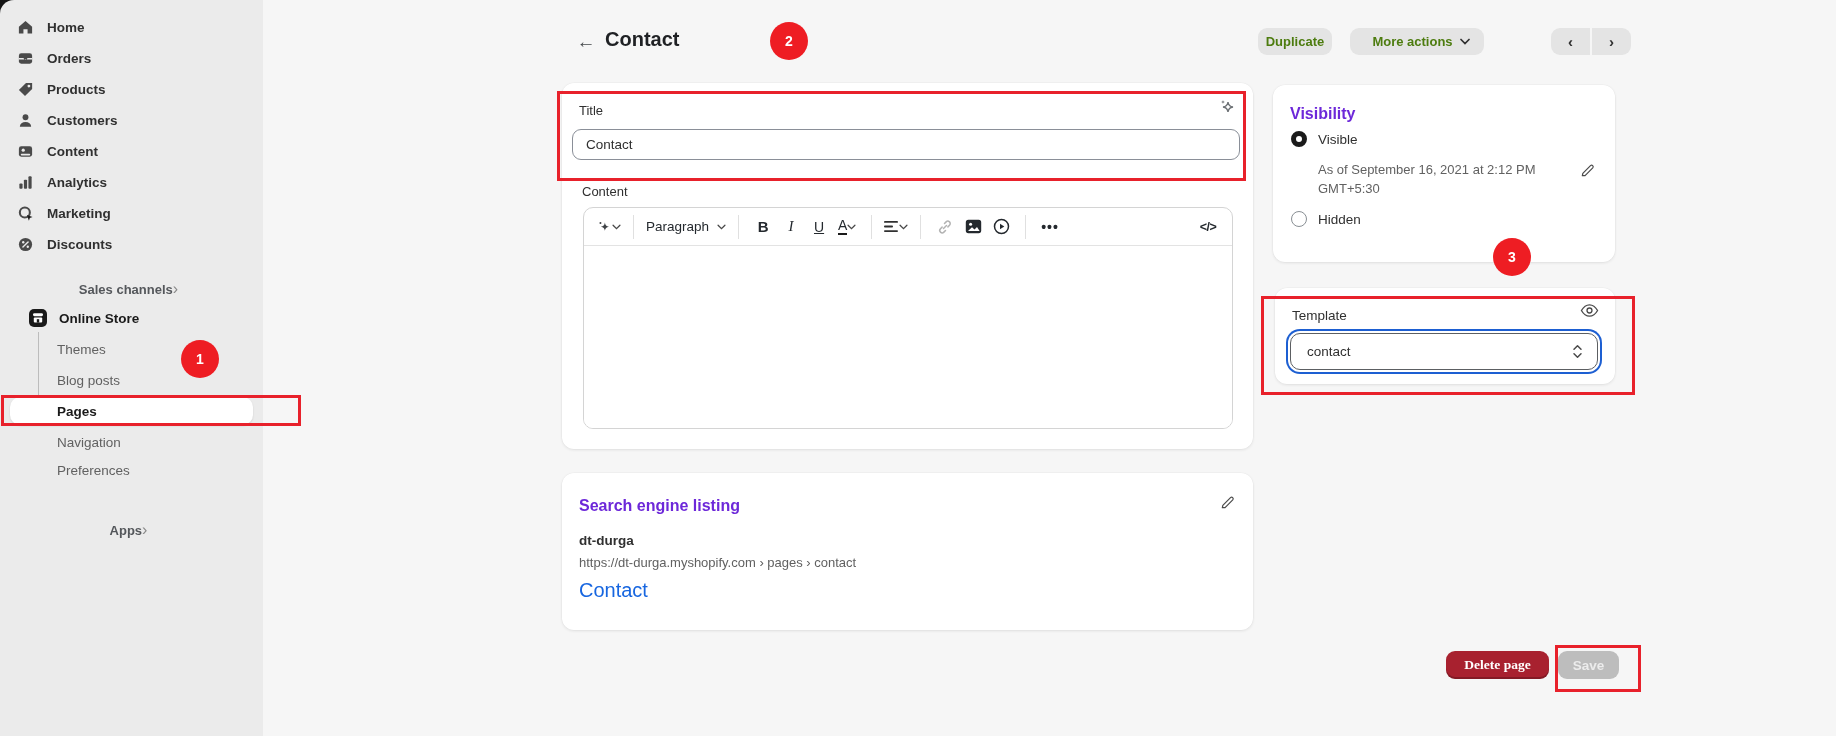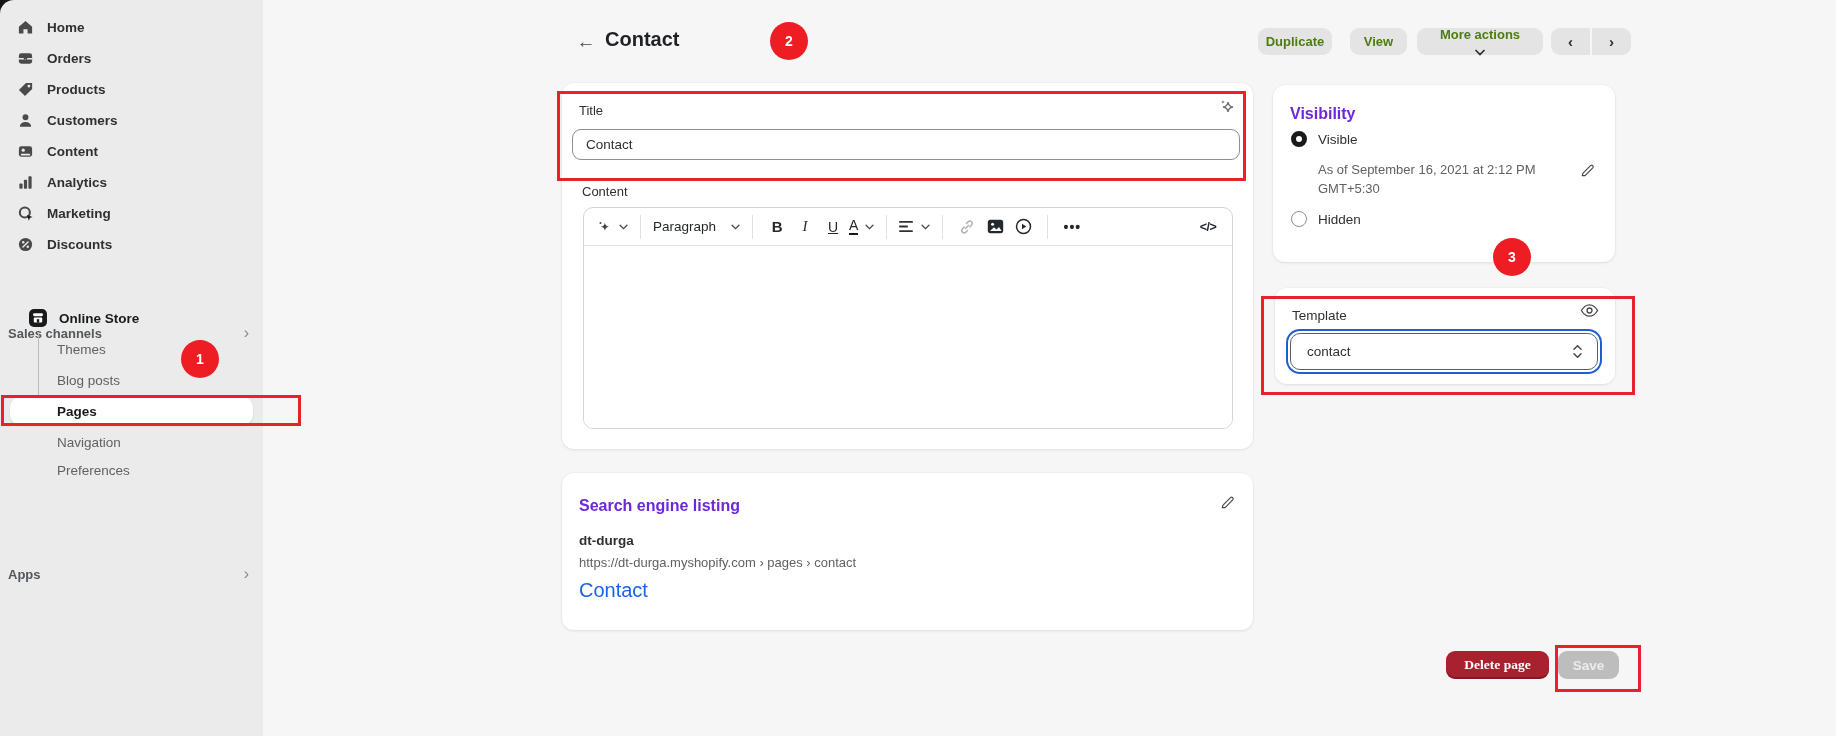--- a/index.html
+++ b/index.html
@@ -8,22 +8,22 @@
     position:relative; width:1836px; height:736px; overflow:hidden;
     background:#f6f6f6; font-family:"Liberation Sans", sans-serif; color:#303030;
   }
   
   .corner-black { position:absolute; left:0; top:0; width:46px; height:24px; background:#141414; }
   .sidebar { position:absolute; left:0; top:0; width:263px; height:736px; background:#ebebeb; border-top-left-radius:14px; }
   .nav-list { position:absolute; left:0; top:12px; width:100%; }
   .nav-item { display:flex; align-items:center; height:31px; padding-left:17px; gap:13px;
               font-size:13.5px; font-weight:600; color:#303030; cursor:pointer; }
   .nav-item svg { flex:0 0 auto; }
-  .nav-section { position:absolute; left:0; width:100%; display:flex; align-items:center; justify-content:space-between;
-                 padding:0 14px 0 8px; font-size:13px; font-weight:600; color:#54575b; height:18px;margin-top:44px; }
+  .nav-section { position:absolute; left:0; width:100%; display:flex; align-items:center; justify-content:center;
+                 padding:0 14px 0 8px; font-size:13px; font-weight:600; color:#54575b; height:18px; }
   .chev { font-size:16px; color:#8a8a8a; font-weight:400; line-height:1; }
   .sub-item { position:absolute; left:57px; font-size:13.5px; color:#616161; height:20px; display:flex; align-items:center; cursor:pointer; }
   .store-row { position:absolute; left:28px; top:306px; display:flex; align-items:center; gap:11px;
                font-size:13.5px; font-weight:600; color:#1a1a1a; height:24px; cursor:pointer; }
   .pages-pill { position:absolute; left:10px; top:397px; width:243px; height:28px; background:#ffffff; border-radius:10px;
                 box-shadow:0 1px 2px rgba(0,0,0,.12); display:flex; align-items:center; padding-left:47px;
                 font-size:13.5px; font-weight:700; color:#1a1a1a; cursor:pointer; }
   .elbow { position:absolute; left:38px; top:332px; width:13px; height:72px;
            border-left:1.5px solid #bcbcbc; border-bottom:1.5px solid #bcbcbc; border-bottom-left-radius:8px; }
   .elbow-head { position:absolute; left:51px; top:399px; width:0; height:0;
@@ -39,21 +39,21 @@
                font-size:15px; font-weight:600; color:#303030; cursor:pointer; display:flex; align-items:center; justify-content:center; }
   
   .card { position:absolute; background:#fff; border-radius:12px; box-shadow:0 1px 3px rgba(26,26,26,.09), 0 0 0 .5px rgba(0,0,0,.03); }
   .lbl { font-size:13px; color:#303030; }
   .card-h { font-size:16px; font-weight:700; color:#6d28d9; }
   .title-input { position:absolute; left:10px; top:46px; width:668px; height:31px; border:1px solid #8a8f98; border-radius:9px;
                  font-family:inherit; font-size:13.5px; color:#303030; padding:0 13px; background:#fff; }
   .editor { position:absolute; left:21px; top:124px; width:650px; height:222px; border:1px solid #d4d4d4; border-radius:10px; background:#fff; overflow:hidden; }
   .toolbar { height:38px; border-bottom:1px solid #e3e3e3; display:flex; align-items:center; padding:0 12px; gap:4px; }
   .tb-btn { border:none; background:transparent; font-family:inherit; font-size:14px; color:#24292e; cursor:pointer;
-            height:26px; min-width:24px; display:flex; align-items:center; justify-content:center; gap:7px; border-radius:6px; }
+            height:26px; min-width:24px; display:flex; align-items:center; justify-content:center; gap:0; border-radius:6px; }
   .tb-div { width:1px; height:24px; background:#e0e0e0; margin:0 8px; }
   .tb-b { font-weight:800; font-size:15px; }
   .tb-i { font-family:"Liberation Serif", serif; font-style:italic; font-size:15px; }
   .tb-u { text-decoration:underline; font-size:14px; }
   .tb-a { border-bottom:2px solid #1a1a1a; line-height:1.05; font-size:14px; }
   .tb-spacer { flex:1; }
   .tb-code { font-size:12.5px; font-weight:700; letter-spacing:-.5px; }
   
   .radio { position:absolute; width:16px; height:16px; border-radius:50%; background:#fff; cursor:pointer; }
   .radio.sel { border:5px solid #1a1a1a; }
@@ -211,21 +211,21 @@
     <span>←</span>
   </div>
   <h1 class="page-title">Contact</h1>
 
   <button class="hdr-btn" style="left:1258px; width:74px;">
     <span>Duplicate</span>
   </button>
   <button class="hdr-btn" style="left:1350px; width:57px;">
     <span>View</span>
   </button>
-  <button class="hdr-btn" style="left:1417px; width:126px;flex-direction:column;">
+  <button class="hdr-btn" style="left:1358px; width:126px;">
     <span>More actions</span>
     <span class="icon">
       <svg width="10" height="7" viewBox="0 0 10 7">
           <polyline points="1,1.5 5,5.5 9,1.5" fill="none" stroke="#303030" stroke-width="1.7" stroke-linecap="round"></polyline>
         </svg>
     </span>
   </button>
   <button class="arrow-btn" style="left:1551px; border-radius:9px 0 0 9px;">
     <span>‹</span>
   </button>

